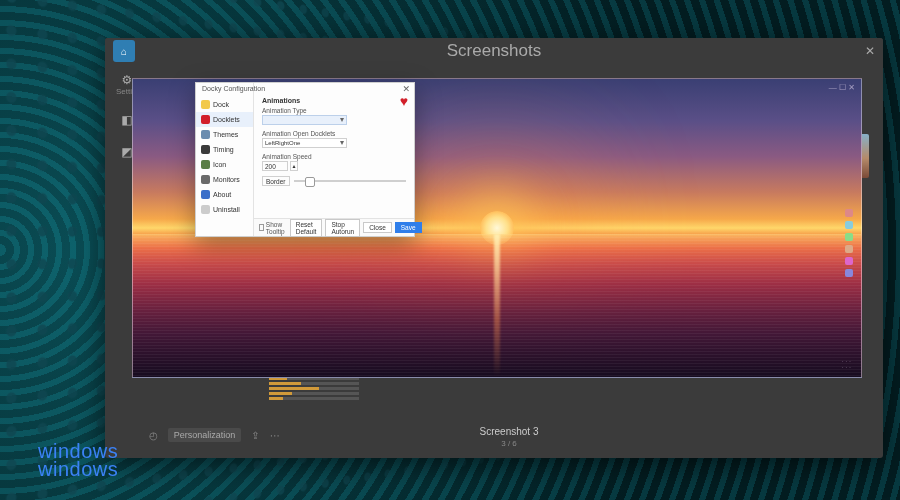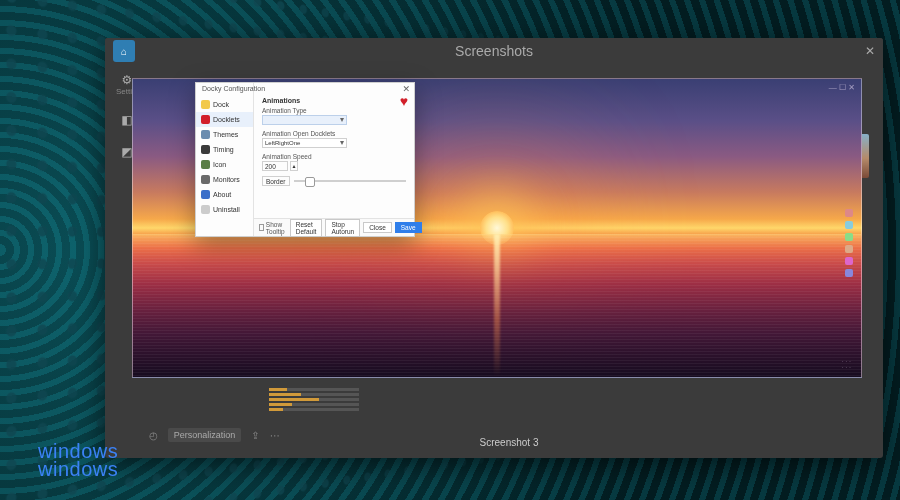--- a/index.html
+++ b/index.html
@@ -26,21 +26,21 @@
   
   .app {
     position:absolute; left:105px; top:38px; width:778px; height:420px;
     background:#3b3b3b; border-radius:3px; box-shadow:0 6px 30px rgba(0,0,0,.6);
     display:flex; color:#ccc; font-size:10px; overflow:hidden;
   }
   .titlebar {
     position:absolute; top:0; left:0; right:0; height:26px;
     display:flex; align-items:center; padding:0 8px; background:#3b3b3b;
   }
-  .titlebar .tb-title { position:absolute; left:50%; transform:translateX(-50%); color:#aaa; font-size:14px; }
+  .titlebar .tb-title { position:absolute; left:50%; transform:translateX(-50%); color:#aaa; font-size:17px; }
   .titlebar .tb-close { position:absolute; right:8px; color:#aaa; font-size:12px; cursor:pointer; }
   .titlebar .tb-home {
     width:22px; height:22px; background:#2f7eb3; border-radius:3px; display:flex; align-items:center; justify-content:center; color:#fff;
   }
 
   .sidebar {
     width:44px; margin-top:26px; display:flex; flex-direction:column; align-items:center; gap:18px; padding-top:10px;
   }
   .sidebar .sb-item { width:22px; text-align:center; color:#888; font-size:8px; line-height:1; }
   .sidebar .sb-item .ic { font-size:12px; display:block; margin-bottom:2px; color:#aaa; }
@@ -182,20 +182,21 @@
       <div class="rating-row">
         <div class="bars">
           <div class="bar b1"></div>
             <div class="bar b2"></div>
             <div class="bar b3"></div>
             <div class="bar b4"></div>
             <div class="bar b5"></div>
         </div>
       </div>
       <div class="shotlabel">Screenshot 3</div>
+      <div class="shotcount">3 / 6</div>
       <div class="cat-row">
         <span class="ic">◴</span>
         <span class="chip">Personalization</span>
         <span class="ic">⇪</span>
         <span class="ic">⋯</span>
       </div>
     </div>
   </div>
 </div>
 

